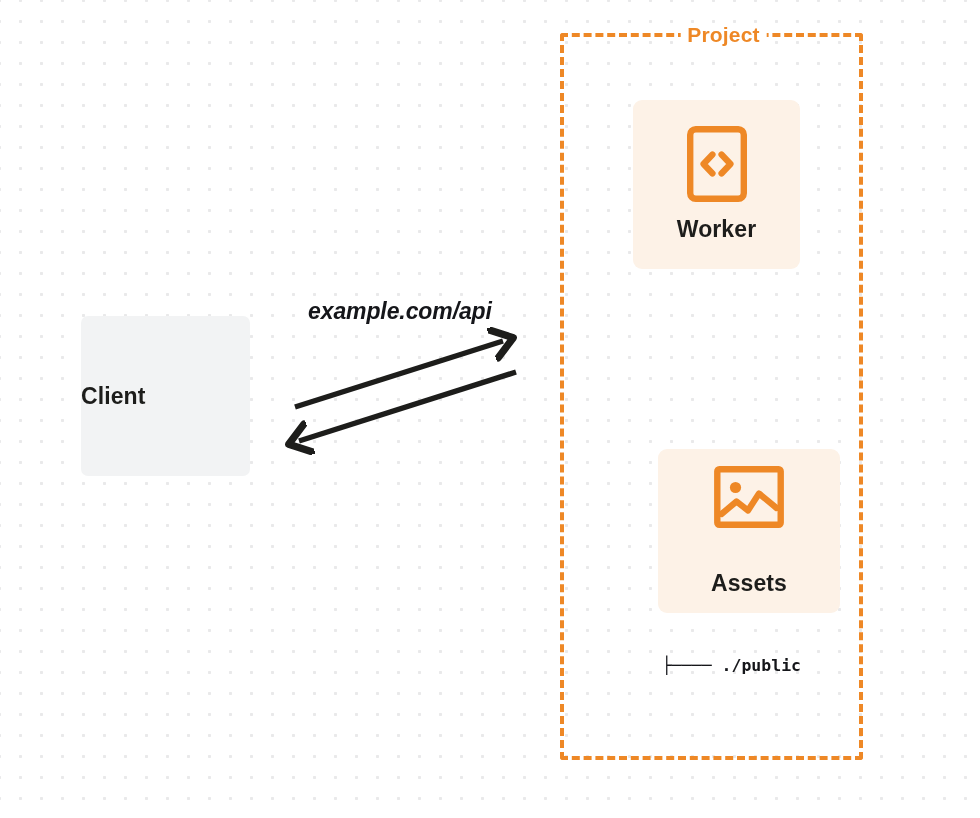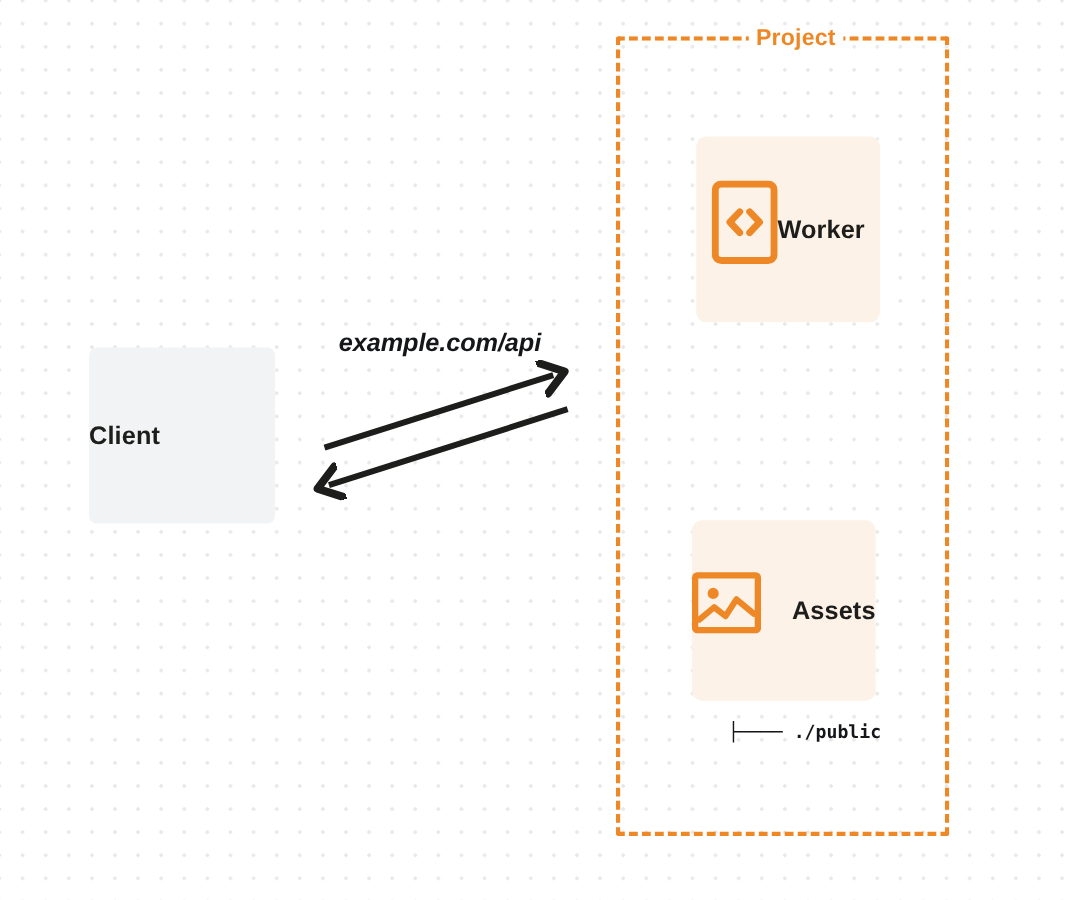--- a/index.html
+++ b/index.html
@@ -90,35 +90,34 @@
     letter-spacing: 0.2px;
     margin-left: 12px;
   }
 
   
   .service-card {
     position: absolute;
     background: #fdf2e7;
     border-radius: 9px;
     display: flex;
-    flex-direction: row;
+    flex-direction: column;
     align-items: center;
     justify-content: center;
-    margin-top: 24px;
   }
   .card-worker {
     left: 633px;
     top: 100px;
     width: 167px;
     height: 169px;
   }
   .card-assets {
-    left: 629px;
+    left: 658px;
     top: 449px;
-    width: 167px;
+    width: 182px;
     height: 164px;
     gap: 28px;
   }
   .card-icon {
     display: block;
     margin-bottom: 14px;
   }
   .card-label {
     font-size: 23px;
     font-weight: bold;

